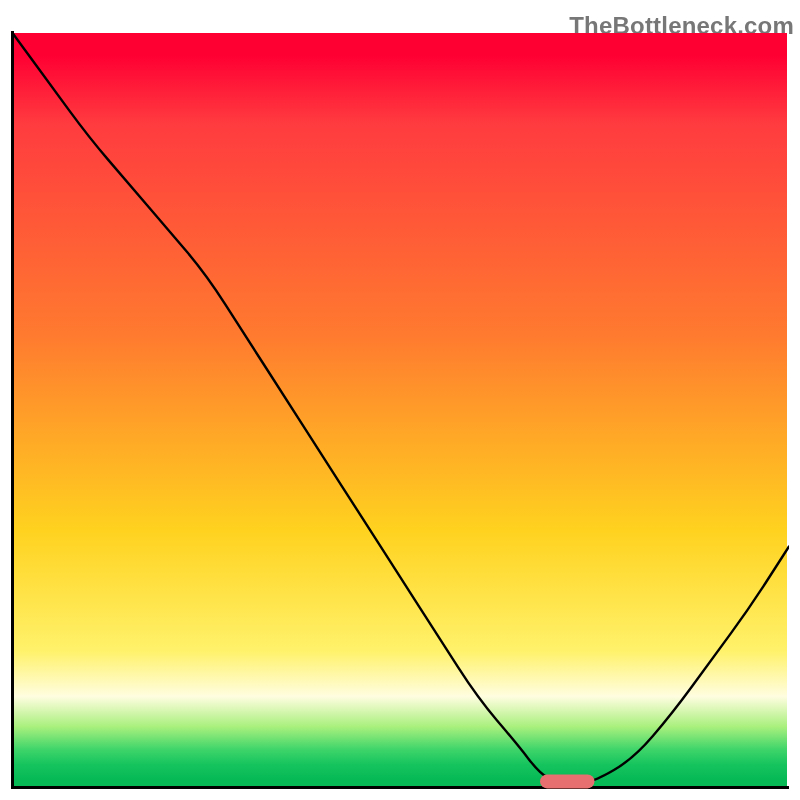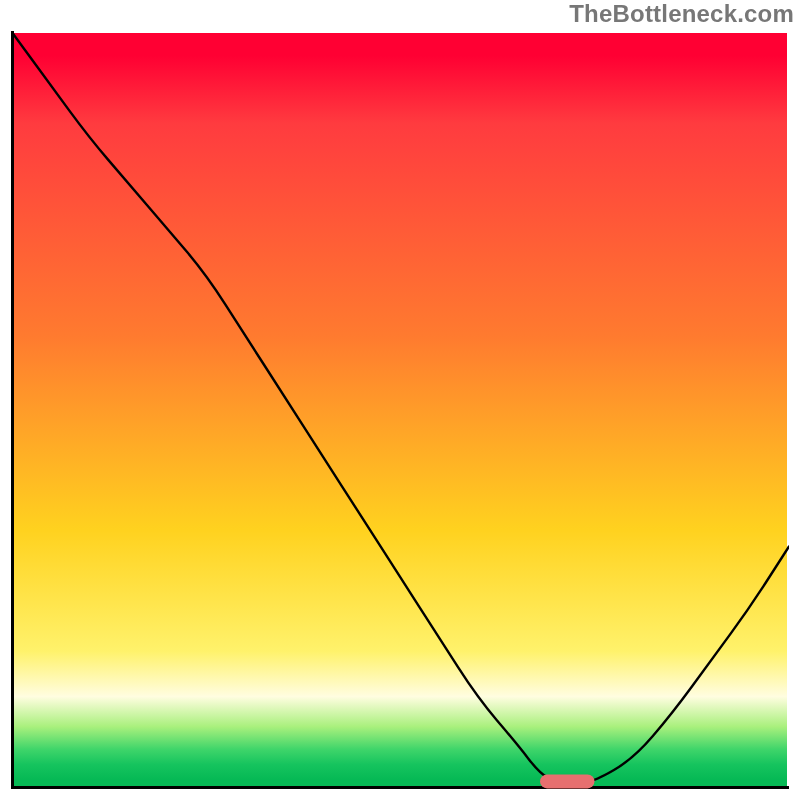--- a/index.html
+++ b/index.html
@@ -59,21 +59,21 @@
   }
   .curve, .marker {
     position: absolute;
     left: 0; top: 0;
     width: 778px;
     height: 758px;
     pointer-events: none;
   }
   .watermark {
     position: absolute;
-    top: 0;
+    top: 12px;
     right: 6px;
     font-size: 24px;
     font-weight: 600;
     color: #777;
     letter-spacing: 0.2px;
   }
 </style>
 </head>
 <body>
 

